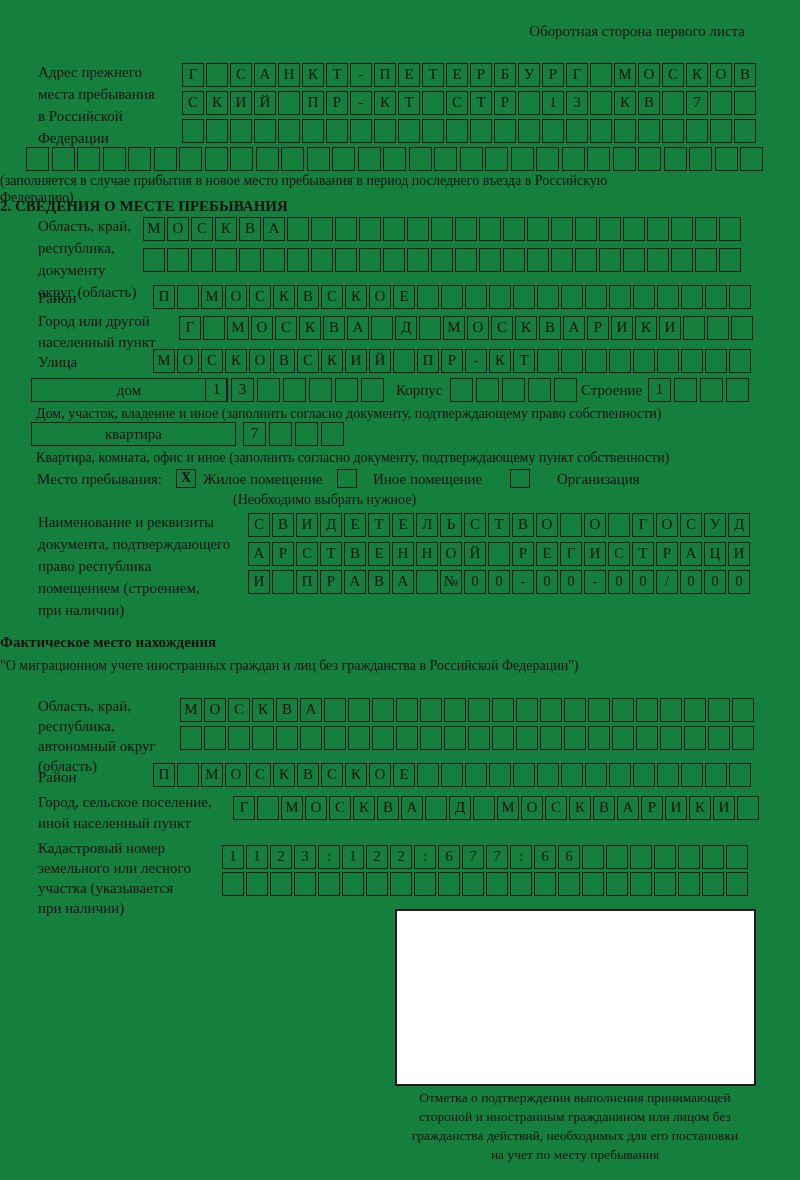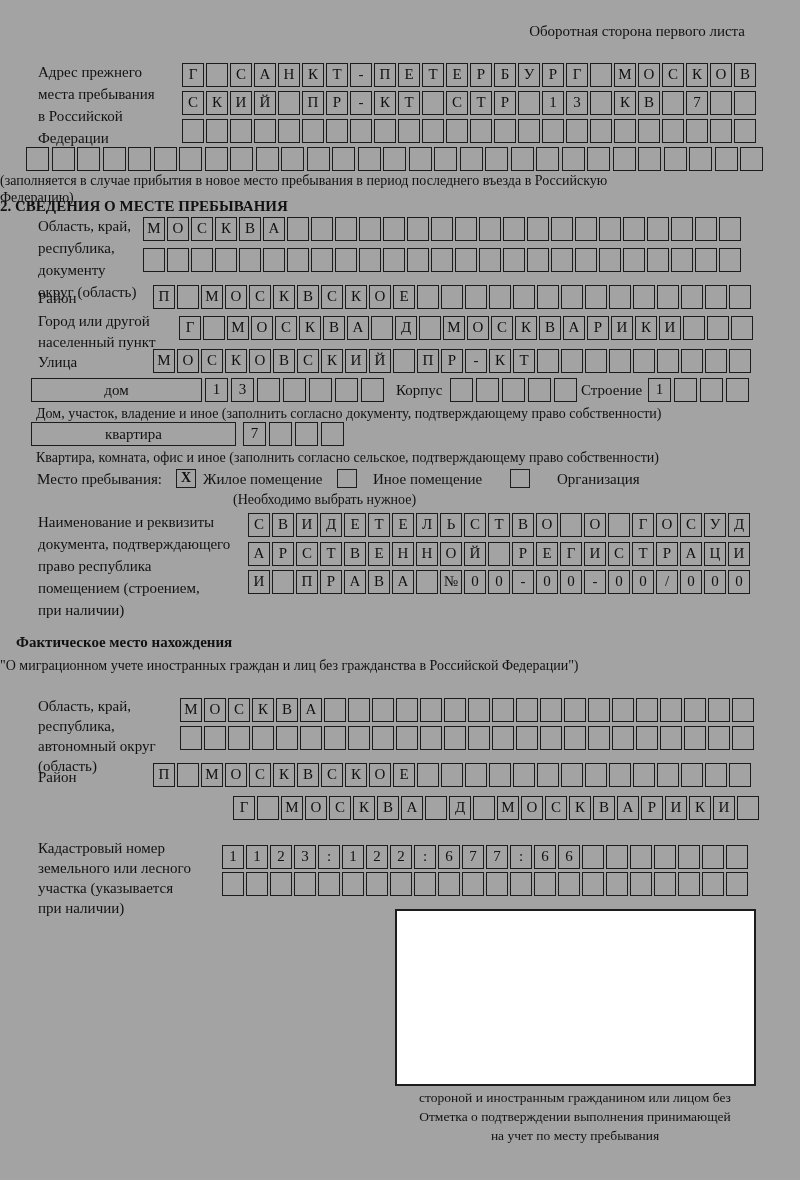--- a/index.html
+++ b/index.html
@@ -1,16 +1,16 @@
 <!DOCTYPE html>
 <html><head>
 <meta charset="utf-8">
 <style>
   html,body{margin:0;padding:0;background:#fff;}
-  #page{position:relative;width:800px;height:1180px;background:#a3a3a3;color:#111;
+  #page{position:relative;width:800px;height:1180px;background:#15803d;color:#111;
         font-family:"Liberation Serif","DejaVu Serif",serif;overflow:hidden;}
   .lbl{position:absolute;font-size:15px;line-height:22px;color:#111;}
   .lh20{line-height:20px;} .lh21{line-height:21px;}
   .note{position:absolute;font-size:13.5px;line-height:17px;color:#111;}
   .center{left:0;width:676px;text-align:left;}
   .bold{font-weight:bold;}
   .row{position:absolute;white-space:nowrap;display:flex;}
   .cbox{box-sizing:border-box;flex:0 0 auto;width:22px;height:24px;border:1.6px solid #1c1c1c;
         margin-right:2px;font-size:15px;line-height:20px;text-align:center;color:#111;
         font-family:"Liberation Serif","DejaVu Serif",serif;}
@@ -291,21 +291,21 @@
       <span class="cbox"></span>
       <span class="cbox"></span>
       <span class="cbox"></span>
       <span class="cbox"></span>
       <span class="cbox"></span>
       <span class="cbox"></span>
       <span class="cbox"></span>
       <span class="cbox"></span>
     </div>
 
-  <div class="fieldbox" style="left:31px;top:378px;width:171px;">
+  <div class="fieldbox" style="left:31px;top:378px;width:196px;">
     <span>дом</span>
   </div>
   <div class="row p26" style="left:205px;top:378px;">
       <span class="cbox">1</span>
       <span class="cbox">3</span>
       <span class="cbox"></span>
       <span class="cbox"></span>
       <span class="cbox"></span>
       <span class="cbox"></span>
       <span class="cbox"></span>
@@ -329,21 +329,21 @@
 
   <div class="fieldbox" style="left:31px;top:422px;width:205px;text-align:center;">
     <span>квартира</span>
   </div>
   <div class="row p26" style="left:243px;top:422px;">
       <span class="cbox">7</span>
       <span class="cbox"></span>
       <span class="cbox"></span>
       <span class="cbox"></span>
     </div>
-  <div class="note" style="left:36px;top:449px;font-size:14px;">Квартира, комната, офис и иное (заполнить согласно сельское, подтверждающему право собственности)</div>
+  <div class="note" style="left:36px;top:449px;font-size:14px;">Квартира, комната, офис и иное (заполнить согласно документу, подтверждающему пункт собственности)</div>
 
   <div class="lbl" style="left:37px;top:468px;">Место пребывания:</div>
   <div class="chk" style="left:176px;top:469px;">X</div>
   <div class="lbl" style="left:203px;top:468px;">Жилое помещение</div>
   <div class="chk" style="left:337px;top:469px;"></div>
   <div class="lbl" style="left:373px;top:468px;">Иное помещение</div>
   <div class="chk" style="left:510px;top:469px;"></div>
   <div class="lbl" style="left:557px;top:468px;">Организация</div>
   <div class="note" style="left:233px;top:491px;font-size:14px;">(Необходимо выбрать нужное)</div>
 
@@ -417,21 +417,21 @@
       <span class="cbox">0</span>
       <span class="cbox">-</span>
       <span class="cbox">0</span>
       <span class="cbox">0</span>
       <span class="cbox">/</span>
       <span class="cbox">0</span>
       <span class="cbox">0</span>
       <span class="cbox">0</span>
     </div>
 
-  <div class="lbl bold center" style="top:631px;position:absolute;margin-left:16px;">Фактическое место нахождения</div>
+  <div class="lbl bold center" style="top:631px;position:absolute;">Фактическое место нахождения</div>
   <div class="note center" style="top:656px;font-size:14px;line-height:19px;">
       <div>"О миграционном учете иностранных граждан и лиц без гражданства в Российской Федерации")</div>
     </div>
 
   <div class="lbl lh20" style="left:38px;top:696px;">
       <div>Область, край,</div>
       <div>республика,</div>
       <div>автономный округ</div>
       <div>(область)</div>
     </div>
@@ -510,20 +510,24 @@
       <span class="cbox"></span>
       <span class="cbox"></span>
       <span class="cbox"></span>
       <span class="cbox"></span>
       <span class="cbox"></span>
       <span class="cbox"></span>
       <span class="cbox"></span>
       <span class="cbox"></span>
     </div>
 
+  <div class="lbl lh21" style="left:38px;top:792px;">
+      <div>Город, сельское поселение,</div>
+      <div>иной населенный пункт</div>
+    </div>
   <div class="row" style="left:233px;top:796px;">
       <span class="cbox">Г</span>
       <span class="cbox"></span>
       <span class="cbox">М</span>
       <span class="cbox">О</span>
       <span class="cbox">С</span>
       <span class="cbox">К</span>
       <span class="cbox">В</span>
       <span class="cbox">А</span>
       <span class="cbox"></span>
@@ -592,18 +596,19 @@
       <span class="cbox"></span>
       <span class="cbox"></span>
       <span class="cbox"></span>
       <span class="cbox"></span>
       <span class="cbox"></span>
       <span class="cbox"></span>
     </div>
 
   <div class="stamp" style="left:395px;top:909px;width:357px;height:173px;"></div>
   <div class="note" style="left:398px;top:1088px;width:354px;text-align:center;font-size:13.5px;line-height:19px;">
+      <div>Отметка о подтверждении выполнения принимающей</div>
       <div>стороной и иностранным гражданином или лицом без</div>
-      <div>Отметка о подтверждении выполнения принимающей</div>
+      <div>гражданства действий, необходимых для его постановки</div>
       <div>на учет по месту пребывания</div>
     </div>
 
 </div>
 
 </body></html>

